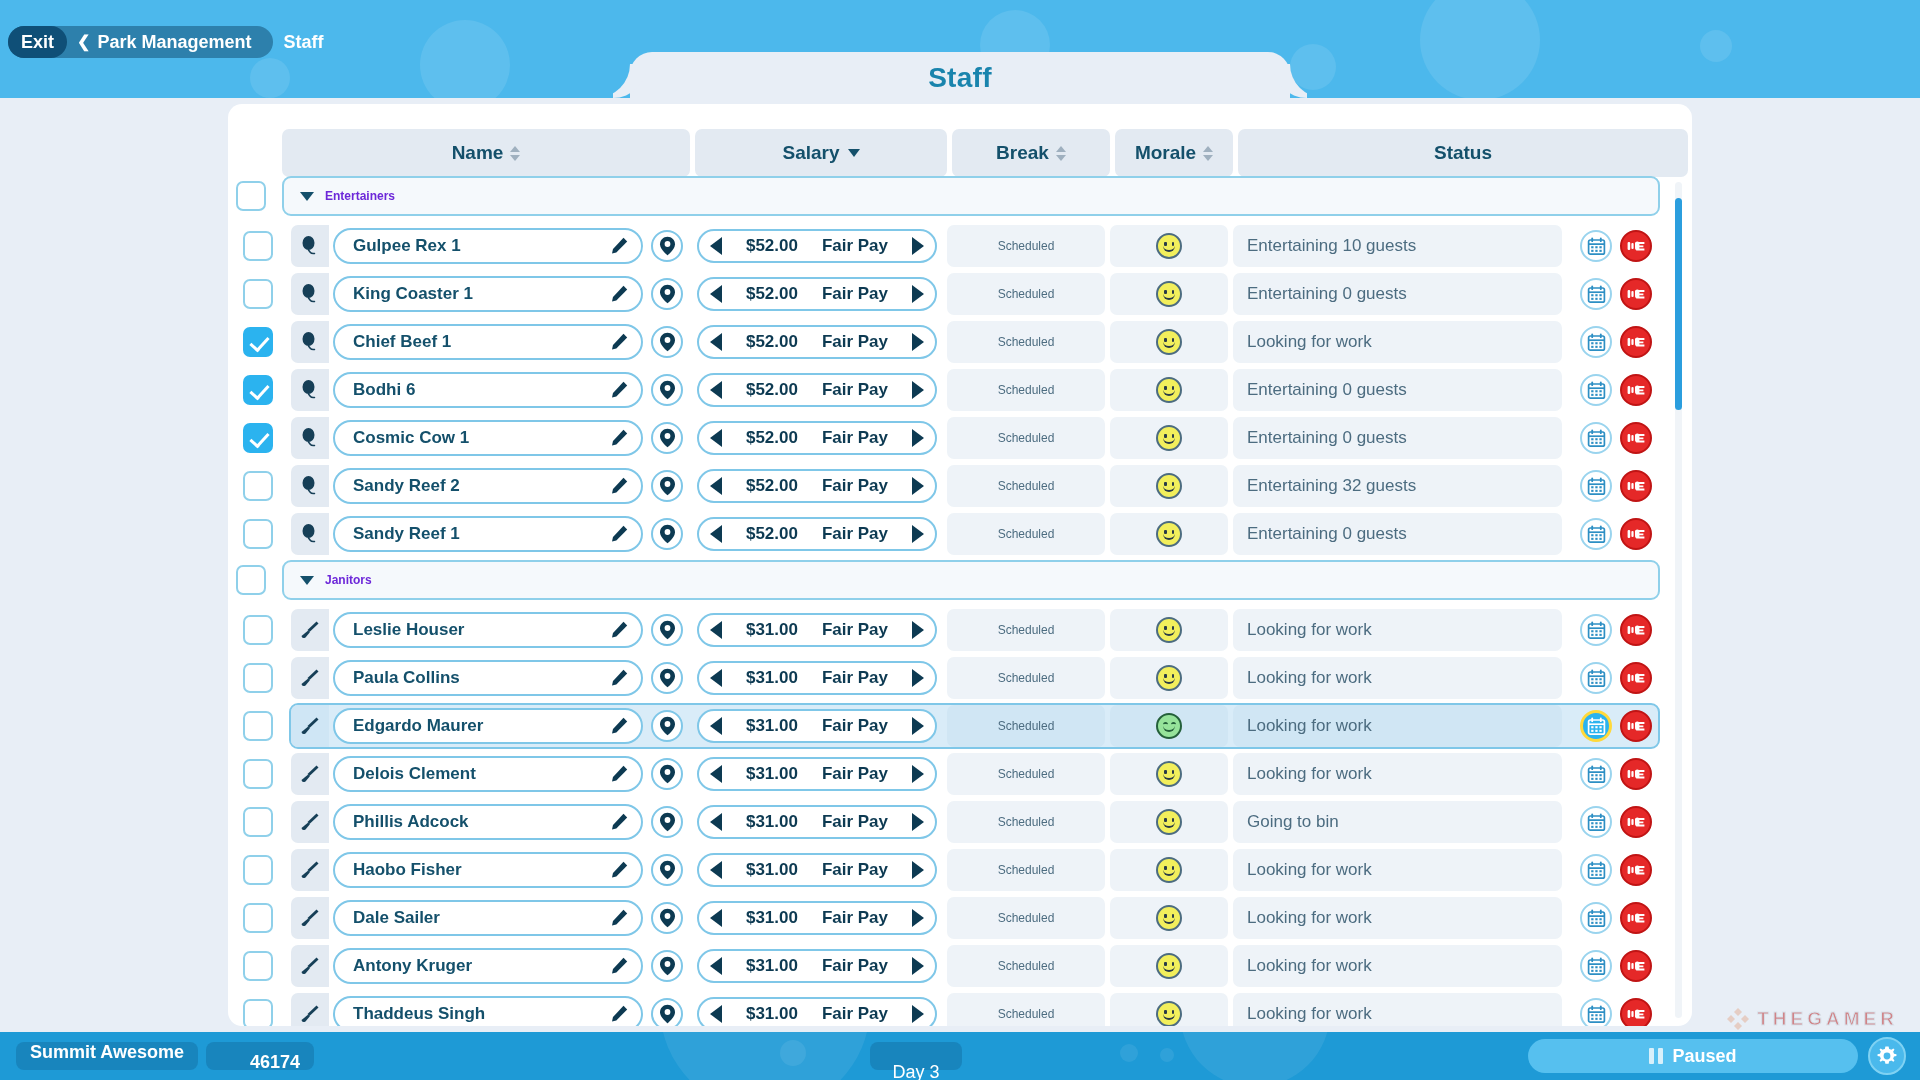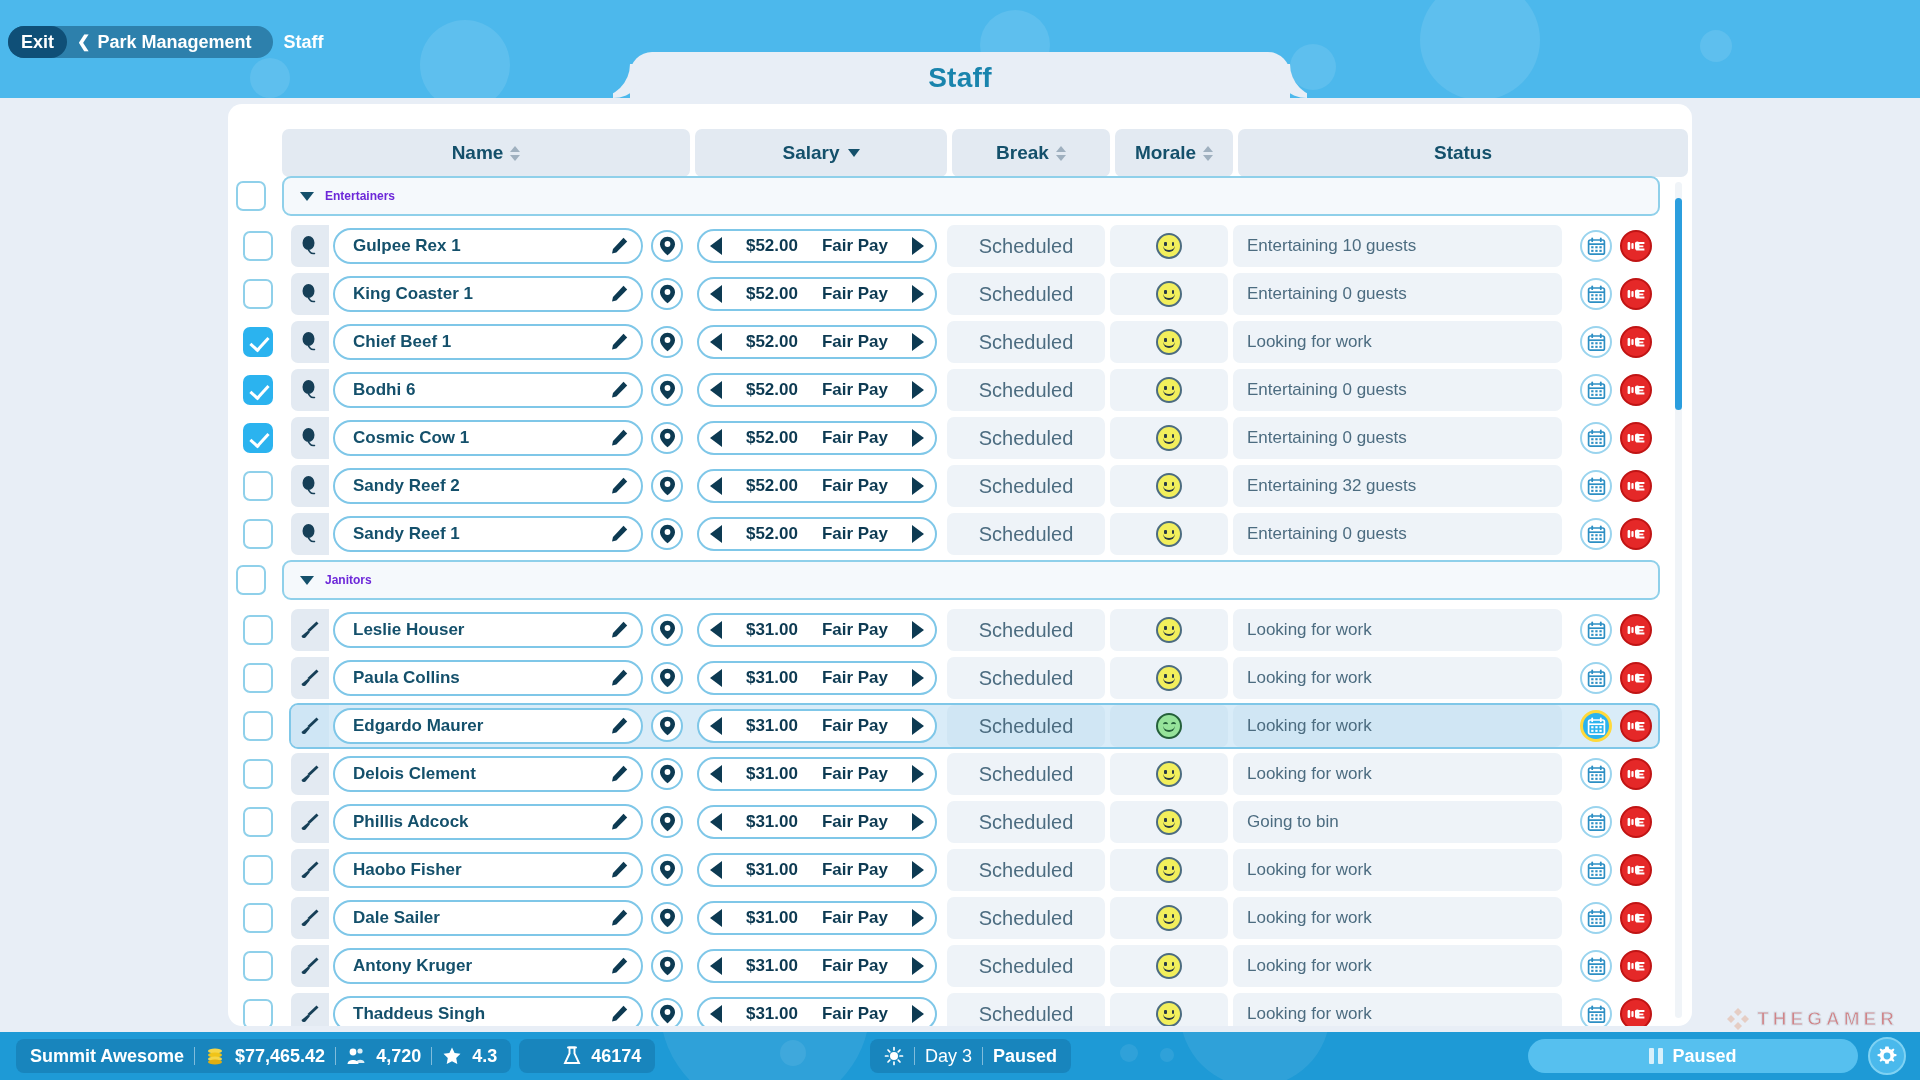--- a/index.html
+++ b/index.html
@@ -355,21 +355,21 @@
   
   .break-cell {
     width: 158px;
     height: 42px;
     background: #eef3f8;
     border-radius: 7px;
     display: flex;
     align-items: center;
     justify-content: center;
     color: #4c6c80;
-    font-size: 20px;
+    font-size: 12px;
     margin-left: 6px;
     flex: 0 0 158px;
   }
   .selected .break-cell { background: #d0e6f4; }
 
   
   .morale-cell {
     width: 118px;
     height: 42px;
     background: #eef3f8;
@@ -516,27 +516,28 @@
   }
   #bottom-bar .w1 { width: 210px; height: 210px; left: 660px; top: -130px; }
   #bottom-bar .w2 { width: 150px; height: 150px; left: 1180px; top: -95px; }
   #bottom-bar .w3 { width: 18px; height: 18px; left: 1120px; top: 12px; }
   #bottom-bar .w4 { width: 14px; height: 14px; left: 1160px; top: 16px; }
   #bottom-bar .w5 { width: 26px; height: 26px; left: 780px; top: 8px; }
 
   .bar-group {
     display: flex;
     align-items: center;
-    height: 34px;
+    height: 28px;
     background: rgba(10,80,125,0.28);
     border-radius: 8px;
     padding: 0 14px;
     gap: 10px;
     position: relative;
     z-index: 2;
+    flex-direction: column;
   }
   .bar-sep {
     width: 1px; height: 18px;
     background: rgba(255,255,255,0.45);
   }
   .bar-text {
     color: #ffffff;
     font-size: 18px;
     font-weight: bold;
     white-space: nowrap;

